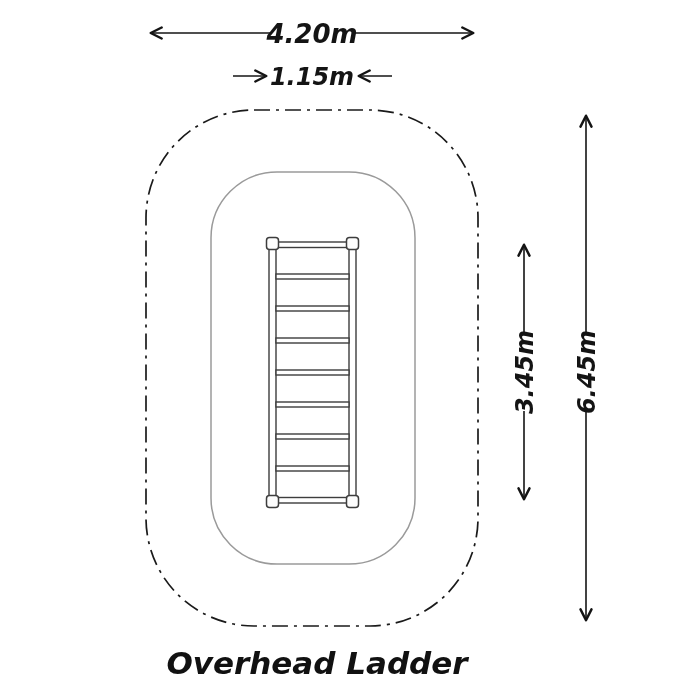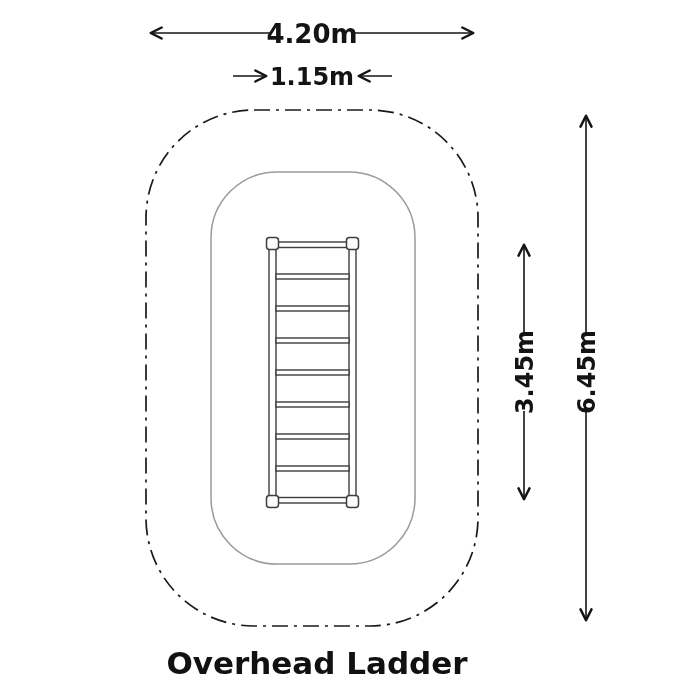--- a/index.html
+++ b/index.html
@@ -7,20 +7,21 @@
     padding: 0;
     background: #ffffff;
     font-family: "DejaVu Sans", "Liberation Sans", sans-serif;
   }
   .stage {
     position: relative;
     width: 700px;
     height: 700px;
     background: #ffffff;
     overflow: hidden;
+    font-style: italic;
   }
   svg { display: block; }
   .dim-text {
     font-family: "DejaVu Sans", "Liberation Sans", sans-serif;
     font-weight: 700;
     fill: #141414;
   }
   .title-text {
     font-family: "DejaVu Sans", "Liberation Sans", sans-serif;
     font-weight: 700;

